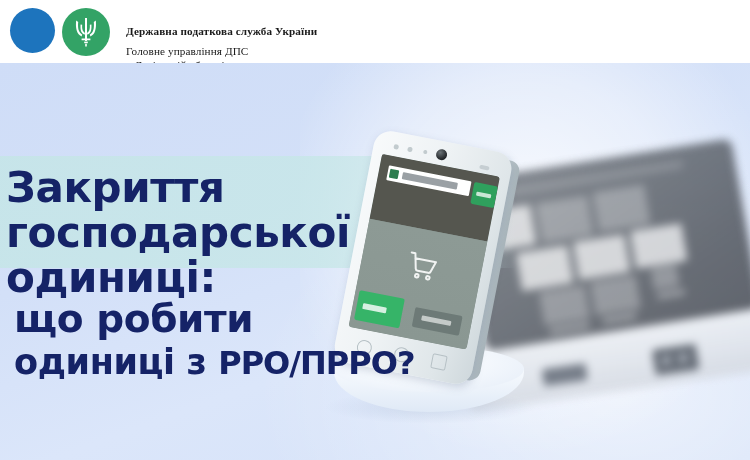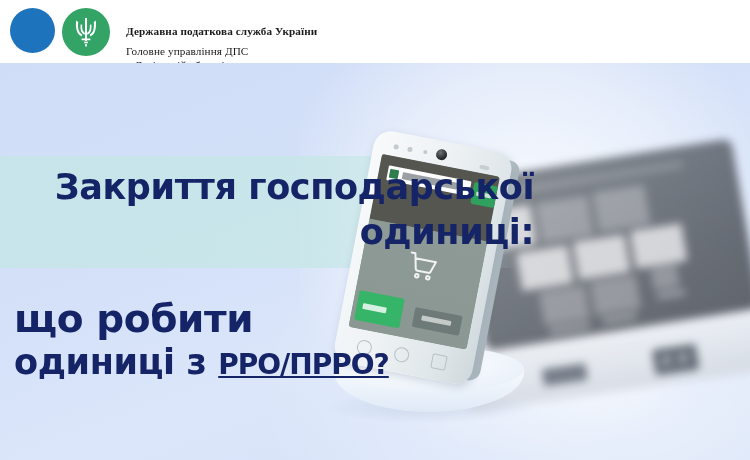--- a/index.html
+++ b/index.html
@@ -358,30 +358,29 @@
   #teal-band {
     position: absolute;
     left: 0; top: 93px;
     width: 516px; height: 112px;
     background: linear-gradient(90deg, rgba(196,230,230,0.80) 0%, rgba(198,231,231,0.78) 62%, rgba(205,233,233,0.55) 88%, rgba(210,234,234,0.0) 100%);
   }
 
   
   #headline-primary {
     position: absolute;
-    left: 14px; top: 102px;
+    left: 6px; top: 102px;
     width: 520px;
     font-family: "DejaVu Sans", sans-serif;
     font-weight: bold;
-    font-size: 35px;
+    font-size: 42px;
     line-height: 45px;
     letter-spacing: -0.4px;
     color: #152367;
     white-space: pre-line;
-    text-align: right;
   }
   #headline-secondary-line1 {
     position: absolute;
     left: 14px; top: 235px;
     font-family: "DejaVu Sans", sans-serif;
     font-weight: bold;
     font-size: 39px;
     line-height: 42px;
     letter-spacing: -0.4px;
     color: #152367;
@@ -392,23 +391,22 @@
     left: 14px; top: 277px;
     font-family: "DejaVu Sans", sans-serif;
     font-weight: bold;
     font-size: 35px;
     line-height: 44px;
     letter-spacing: -0.4px;
     color: #152367;
     white-space: nowrap;
   }
   #headline-acronym {
-    font-size: 28px;
+    font-size: 32px;
     letter-spacing: -1px;
-    text-decoration: underline;
   }
 </style>
 </head>
 <body>
 
 <div id="page">
 
   <div id="header">
 
     <div id="logo-block">

